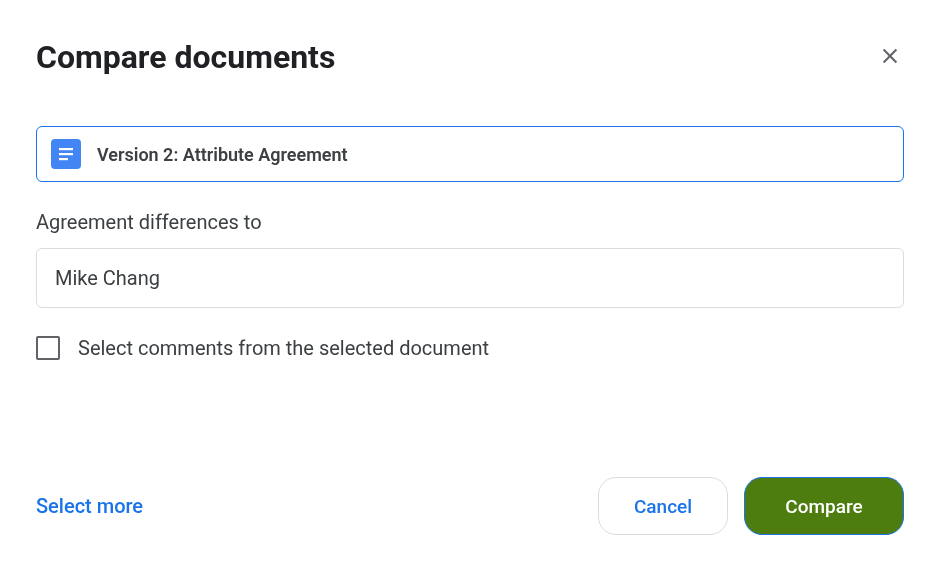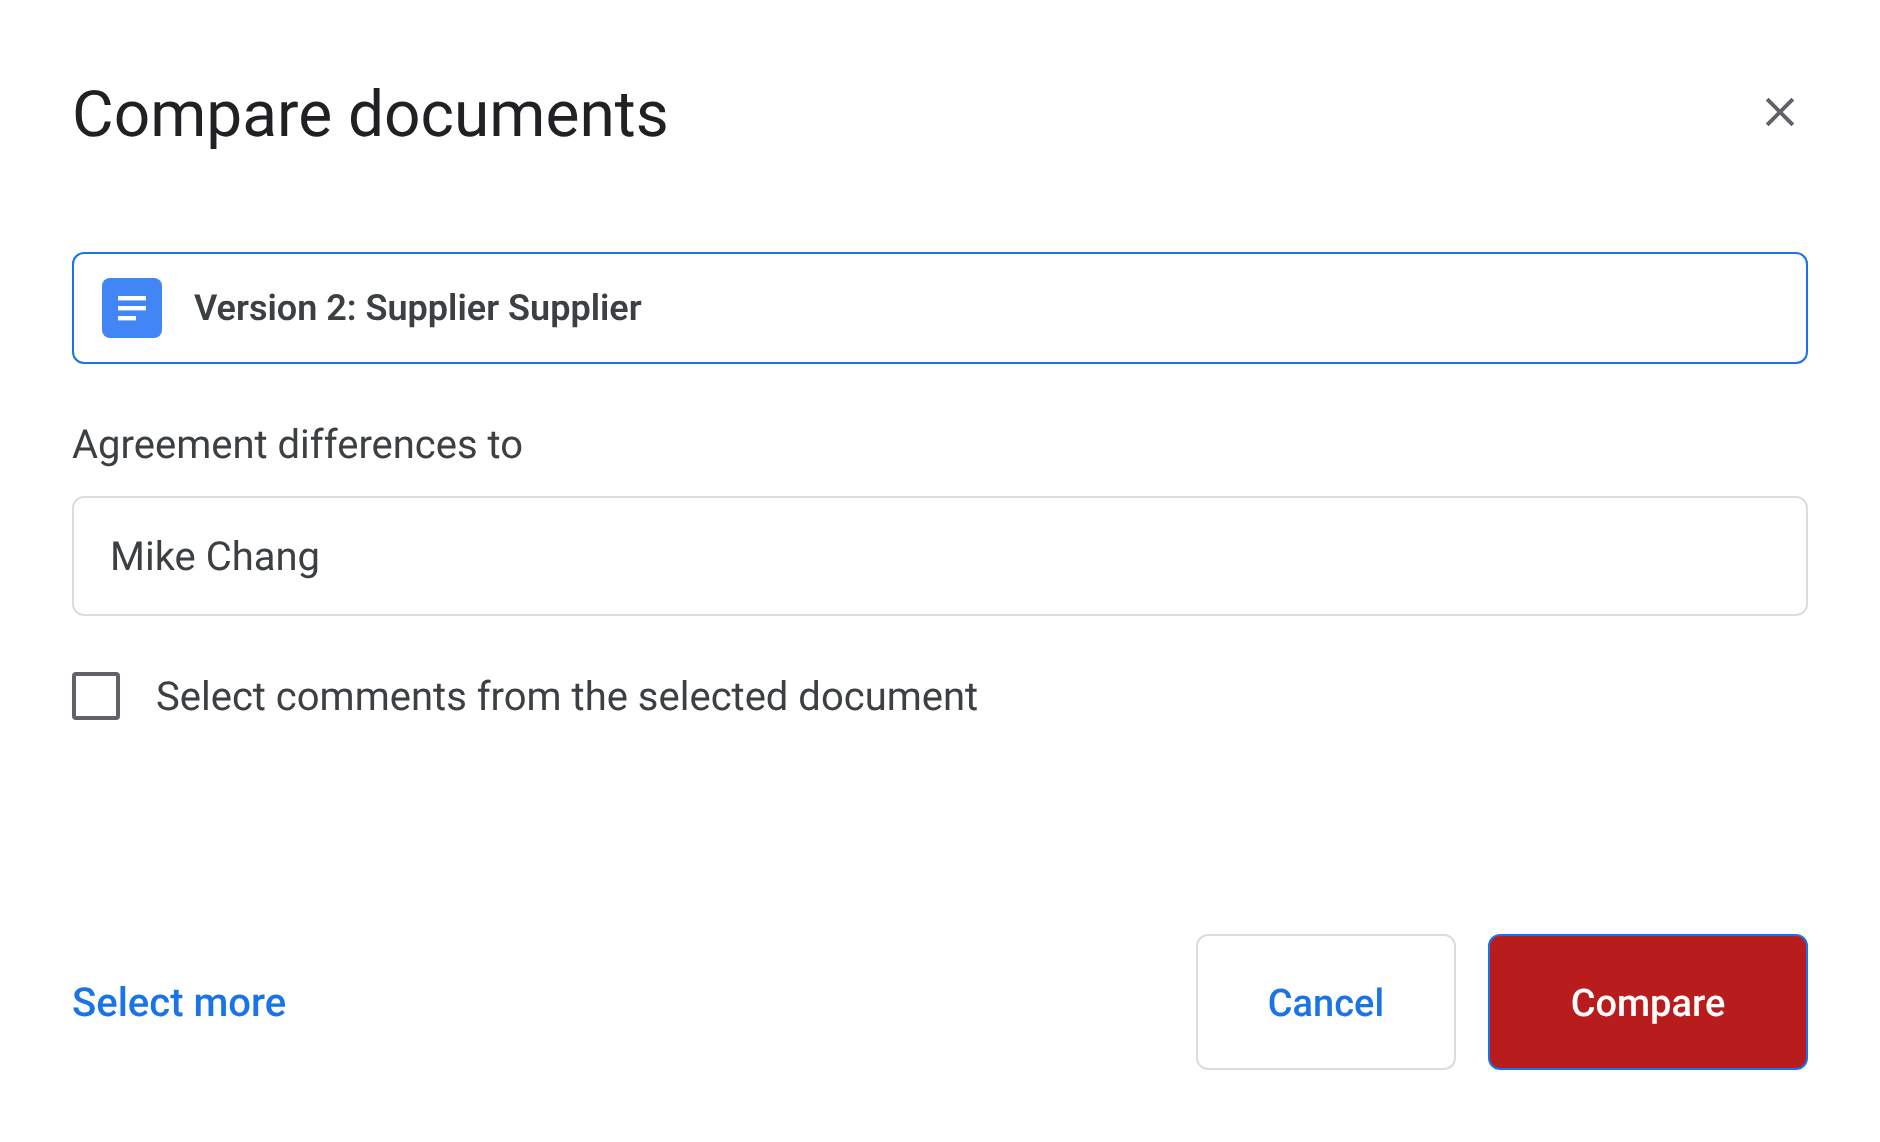--- a/index.html
+++ b/index.html
@@ -17,21 +17,21 @@
       position: relative;
     }
     .header {
       display: flex;
       justify-content: space-between;
       align-items: center;
       margin-bottom: 50px;
     }
     .title {
       font-size: 32px;
-      font-weight: 400;
+      font-weight: 700;
       color: #202124;
       letter-spacing: 0px;
     }
     .close-btn {
       width: 28px;
       height: 28px;
       display: flex;
       align-items: center;
       justify-content: center;
       cursor: pointer;
@@ -125,38 +125,38 @@
       font-weight: 500;
       text-decoration: none;
       cursor: pointer;
     }
     .button-group {
       display: flex;
       gap: 16px;
     }
     .btn {
       padding: 0 20px;
-      height: 68px;
-      border-radius: 6px;
+      height: 58px;
+      border-radius: 18px;
       font-size: 19px;
       font-weight: 500;
       cursor: pointer;
       display: flex;
       align-items: center;
       justify-content: center;
       font-family: inherit;
       min-width: 130px;
     }
     .btn-cancel {
       background: #fff;
       border: 1px solid #dadce0;
       color: #1a73e8;
     }
     .btn-primary {
-      background: #b91c1c;
+      background: #4d7c0f;
       border: 1px solid #1a73e8;
       color: #fff;
       min-width: 160px;
     }
   </style>
 </head>
 <body>
 
 <div class="header">
   <h1 class="title">Compare documents</h1>
@@ -172,21 +172,21 @@
 
 <div class="field-group">
   <div class="doc-selector">
     <span class="doc-icon">
       <svg viewBox="0 0 18 18">
         <rect x="2" y="3" width="14" height="2.2" fill="#fff"></rect>
         <rect x="2" y="8" width="14" height="2.2" fill="#fff"></rect>
         <rect x="2" y="13" width="9" height="2.2" fill="#fff"></rect>
       </svg>
     </span>
-    <span class="doc-name">Version 2: Supplier Supplier</span>
+    <span class="doc-name">Version 2: Attribute Agreement</span>
   </div>
 </div>
 
 <div class="field-group">
   <div class="field-label">Agreement differences to</div>
   <input type="text" class="text-input" value="Mike Chang" style="">
 </div>
 
 <div class="checkbox-row">
   <span class="checkbox"></span>

